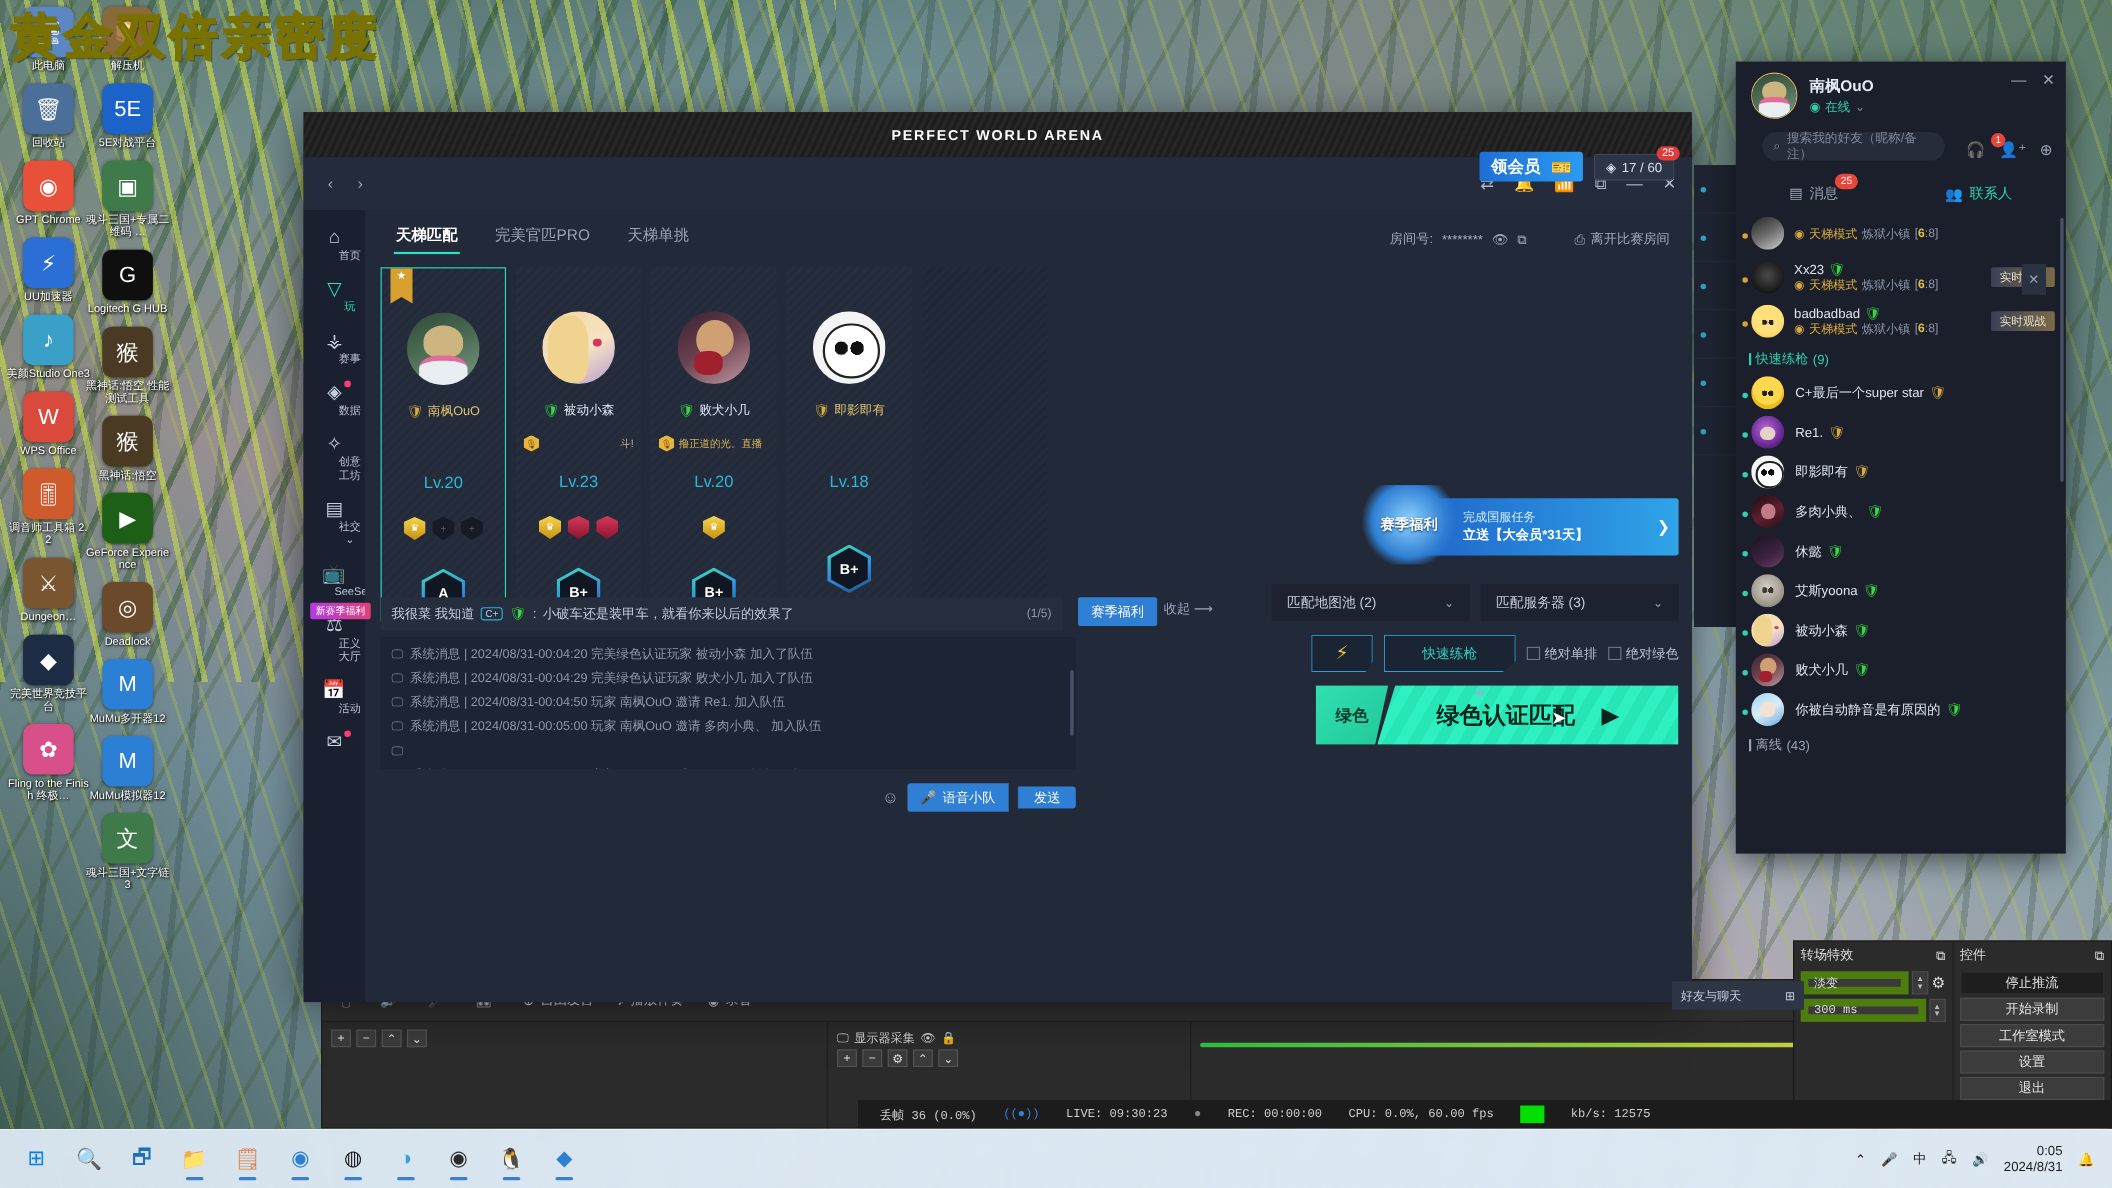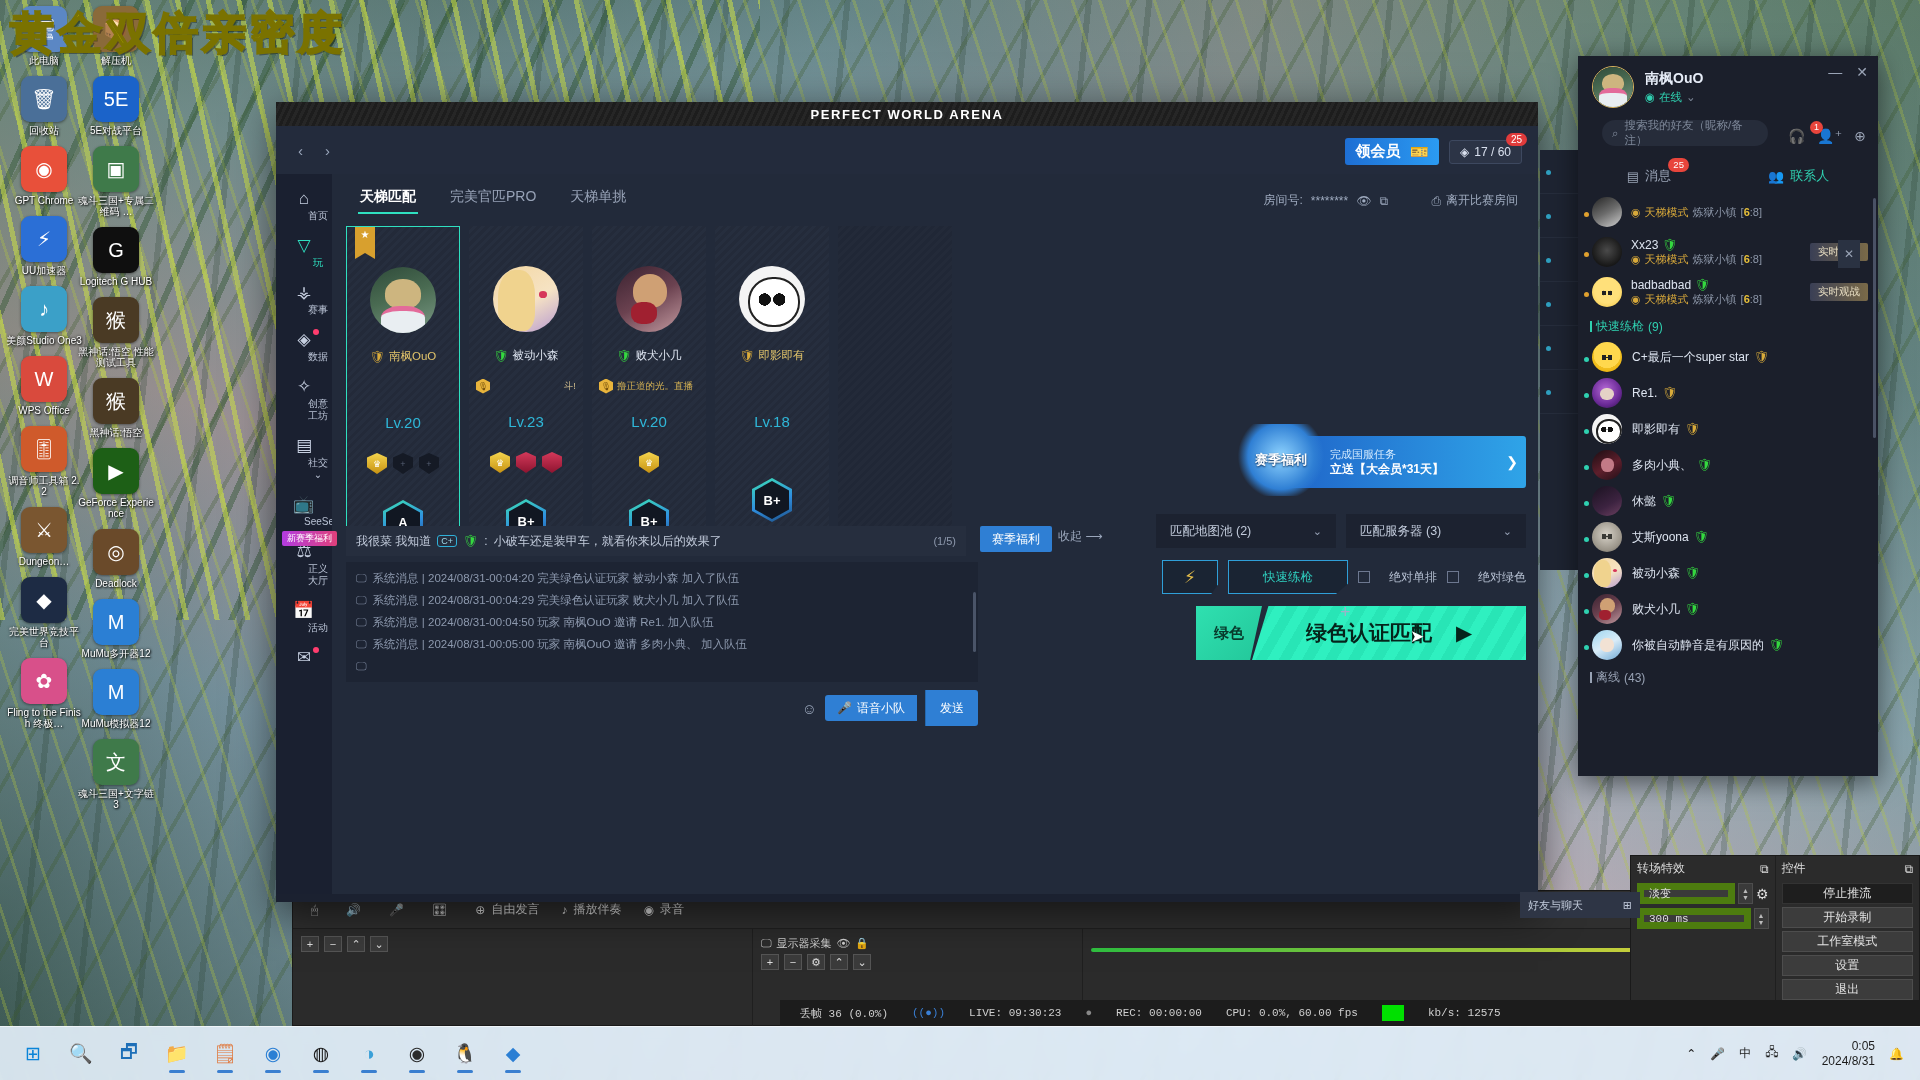--- a/index.html
+++ b/index.html
@@ -144,21 +144,21 @@
   }
 
   
   #game {
     position:absolute; left:276px; top:102px; width:1262px; height:800px;
     z-index:20; background:#1b2130;
     box-shadow:0 10px 40px rgba(0,0,0,.6);
     color:#cfd6e4;
   }
   .g-title {
-    height:24px; position:relative;
+    height:41px; position:relative;
     background:
       repeating-linear-gradient(115deg, #1d1d1d 0 3px, #262626 3px 6px);
     display:flex;align-items:center;justify-content:center;
   }
   .g-title .t {
     font-size:13px;font-weight:700;letter-spacing:1.6px;color:#fff;
   }
   .g-sub {
     height:48px;background:#232b3c;display:flex;align-items:center;
     padding:0 16px;gap:10px;position:relative;
@@ -322,21 +322,21 @@
     position:absolute;left:14px;top:518px;width:632px;height:32px;
     display:flex;align-items:center;gap:8px;justify-content:flex-end;
   }
   .smiley{font-size:15px;color:#9aa6bb;cursor:pointer;}
   .voice-btn{
     background:#2f7fd4;color:#fff;font-size:12px;border-radius:3px 0 0 3px;
     height:26px;padding:0 12px;display:flex;align-items:center;gap:5px;cursor:pointer;
   }
   .send-btn{
     background:#2f7fd4;color:#fff;font-size:12px;border-radius:0 3px 3px 0;
-    height:36px;padding:0 14px;display:flex;align-items:center;cursor:pointer;
+    height:20px;padding:0 14px;display:flex;align-items:center;cursor:pointer;
     border-left:1px solid #2468ae;
   }
 
   
   .promo{
     position:absolute;right:12px;top:262px;width:250px;height:52px;
     background:linear-gradient(90deg,#1f63c8,#2fa4e8);
     display:flex;align-items:center;padding-left:54px;border-radius:3px;
   }
   .promo .p1{font-size:11px;color:#d6ecff;line-height:14px;}
@@ -365,21 +365,21 @@
   .sq-btn{
     width:56px;height:34px;border:1px solid #2f9fd8;background:#1a2433;
     display:flex;align-items:center;justify-content:center;font-size:17px;color:#e8c04b;
     clip-path:polygon(0 0,100% 0,100% 72%,88% 100%,0 100%);cursor:pointer;
   }
   .lg-btn{
     width:120px;height:34px;border:1px solid #2f9fd8;background:#1a2433;
     display:flex;align-items:center;justify-content:center;font-size:12.5px;color:#2fd0c0;
     clip-path:polygon(0 0,100% 0,100% 70%,90% 100%,0 100%);cursor:pointer;
   }
-  .chk{display:flex;align-items:center;gap:19px;font-size:12px;color:#b6c0d2;cursor:pointer;}
+  .chk{display:flex;align-items:center;gap:4px;font-size:12px;color:#b6c0d2;cursor:pointer;}
   .chkbox{width:12px;height:12px;border:1px solid #6d7890;background:transparent;}
 
   .startbtn{
     position:absolute;right:12px;top:432px;width:330px;height:54px;display:flex;
     cursor:pointer;
   }
   .startbtn .left{
     width:66px;background:linear-gradient(135deg,#2fe0b0,#23c79a);
     display:flex;align-items:center;justify-content:center;
     font-size:15px;font-weight:700;color:#083a2c;

